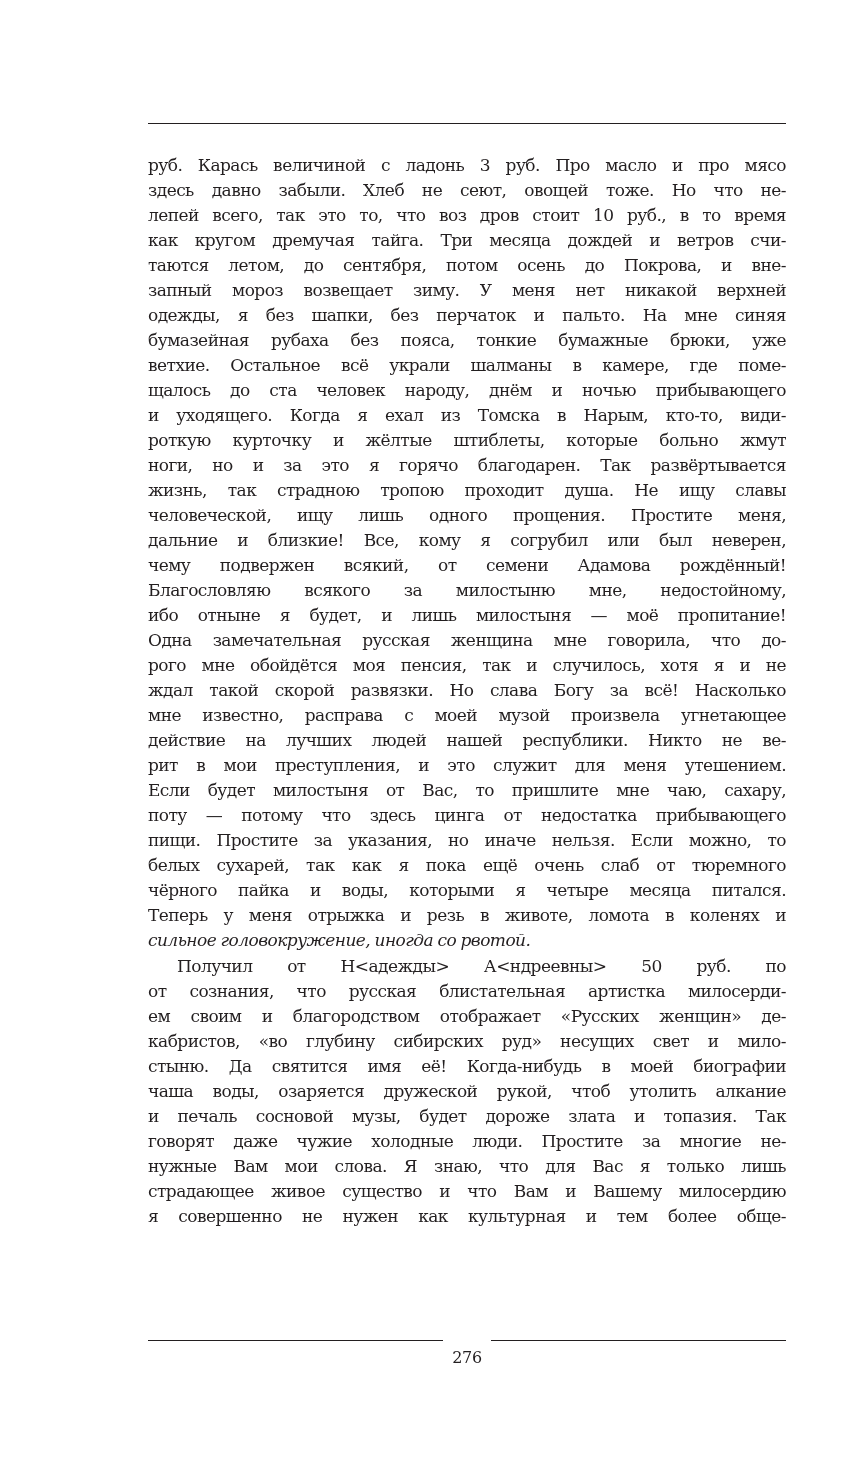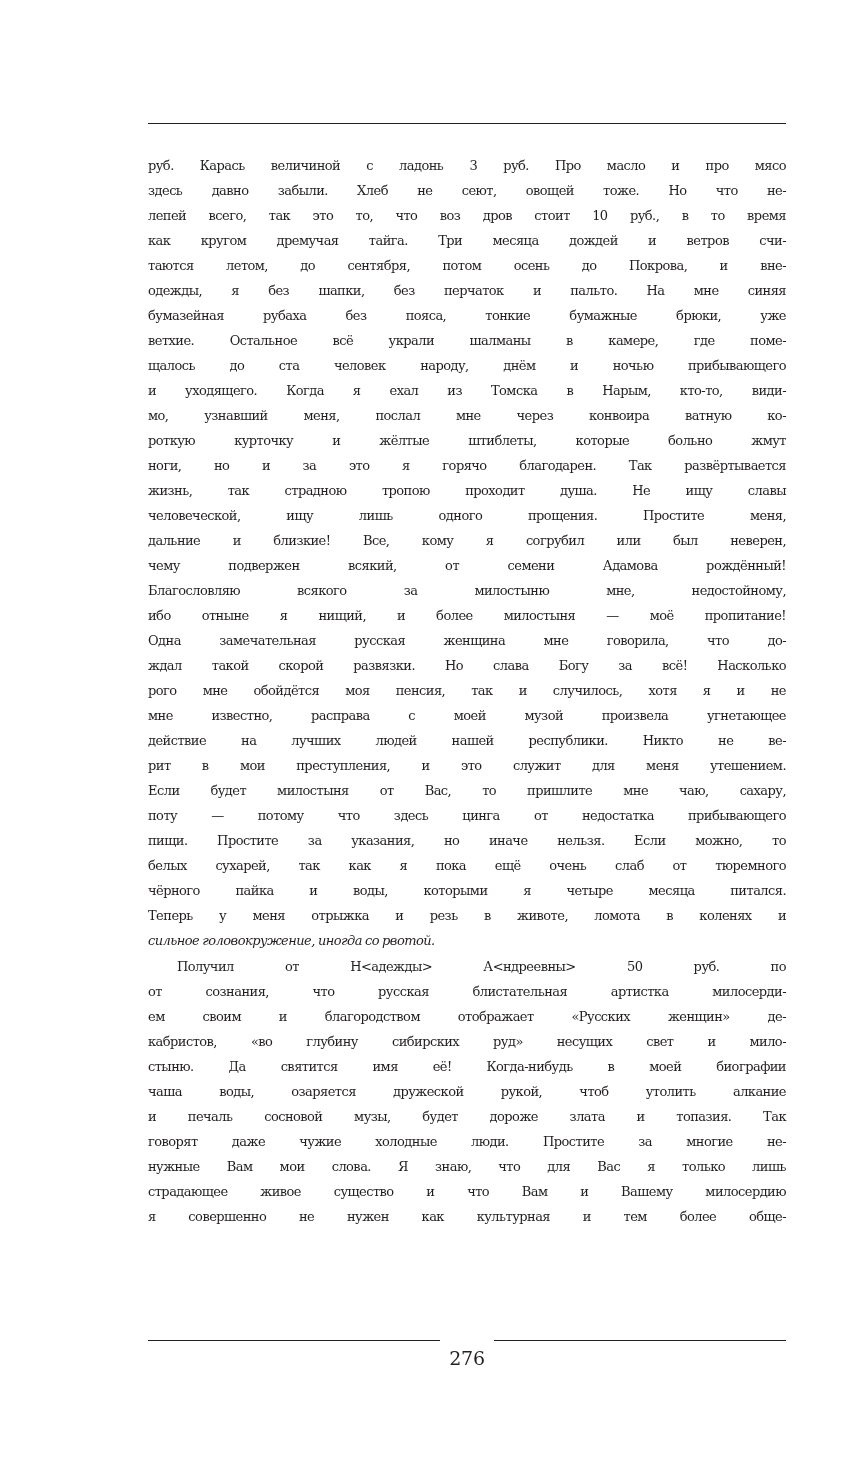--- a/index.html
+++ b/index.html
@@ -26,21 +26,21 @@
     .body-text {
       position: absolute;
       left: 148px;
       top: 153px;
       width: 638px;
     }
     .line {
       display: block;
       height: 25.02px;
       line-height: 25.02px;
-      font-size: 13px;
+      font-size: 17px;
       white-space: nowrap;
       text-align: justify;
       text-align-last: justify;
       letter-spacing: -0.55px;
       word-spacing: -0.5px;
     }
     .line.last {
       text-align-last: left;
       font-style: italic;
     }
@@ -56,55 +56,55 @@
       display: flex;
       align-items: center;
     }
     .footer .rule {
       flex: 1;
       height: 0;
       border-top: 1px solid #231f20;
     }
     .footer .page-num {
       padding: 0 9px;
-      font-size: 19px;
+      font-size: 16px;
       line-height: 28px;
       letter-spacing: -0.3px;
       margin-top: 36px;
     }
   </style>
 </head>
 <body>
 
 <div class="top-rule"></div>
 
 <div class="body-text" id="body-text">
     <div>
       <span class="line">руб. Карась величиной с ладонь 3 руб. Про масло и про мясо</span>
       <span class="line">здесь давно забыли. Хлеб не сеют, овощей тоже. Но что не-</span>
       <span class="line">лепей всего, так это то, что воз дров стоит 10 руб., в то время</span>
       <span class="line">как кругом дремучая тайга. Три месяца дождей и ветров счи-</span>
       <span class="line">таются летом, до сентября, потом осень до Покрова, и вне-</span>
+      <span class="line">запный мороз возвещает зиму. У меня нет никакой верхней</span>
       <span class="line">одежды, я без шапки, без перчаток и пальто. На мне синяя</span>
       <span class="line">бумазейная рубаха без пояса, тонкие бумажные брюки, уже</span>
       <span class="line">ветхие. Остальное всё украли шалманы в камере, где поме-</span>
       <span class="line">щалось до ста человек народу, днём и ночью прибывающего</span>
       <span class="line">и уходящего. Когда я ехал из Томска в Нарым, кто-то, види-</span>
-      <span class="line">мо, узнавший меня, послал мне через конвоира ватную ко-</span>
       <span class="line">роткую курточку и жёлтые штиблеты, которые больно жмут</span>
       <span class="line">ноги, но и за это я горячо благодарен. Так развёртывается</span>
       <span class="line">жизнь, так страдною тропою проходит душа. Не ищу славы</span>
       <span class="line">человеческой, ищу лишь одного прощения. Простите меня,</span>
       <span class="line">дальние и близкие! Все, кому я согрубил или был неверен,</span>
       <span class="line">чему подвержен всякий, от семени Адамова рождённый!</span>
       <span class="line">Благословляю всякого за милостыню мне, недостойному,</span>
-      <span class="line">ибо отныне я нищий, и более милостыня — моё пропитание!</span>
+      <span class="line">ибо отныне я будет, и лишь милостыня — моё пропитание!</span>
       <span class="line">Одна замечательная русская женщина мне говорила, что до-</span>
+      <span class="line">рого мне обойдётся моя пенсия, так и случилось, хотя я и не</span>
       <span class="line">ждал такой скорой развязки. Но слава Богу за всё! Насколько</span>
-      <span class="line">рого мне обойдётся моя пенсия, так и случилось, хотя я и не</span>
       <span class="line">мне известно, расправа с моей музой произвела угнетающее</span>
       <span class="line">действие на лучших людей нашей республики. Никто не ве-</span>
       <span class="line">рит в мои преступления, и это служит для меня утешением.</span>
       <span class="line">Если будет милостыня от Вас, то пришлите мне чаю, сахару,</span>
       <span class="line">поту — потому что здесь цинга от недостатка прибывающего</span>
       <span class="line">пищи. Простите за указания, но иначе нельзя. Если можно, то</span>
       <span class="line">белых сухарей, так как я пока ещё очень слаб от тюремного</span>
       <span class="line">чёрного пайка и воды, которыми я четыре месяца питался.</span>
       <span class="line">Теперь у меня отрыжка и резь в животе, ломота в коленях и</span>
       <span class="line last">сильное головокружение, иногда со рвотой.</span>

